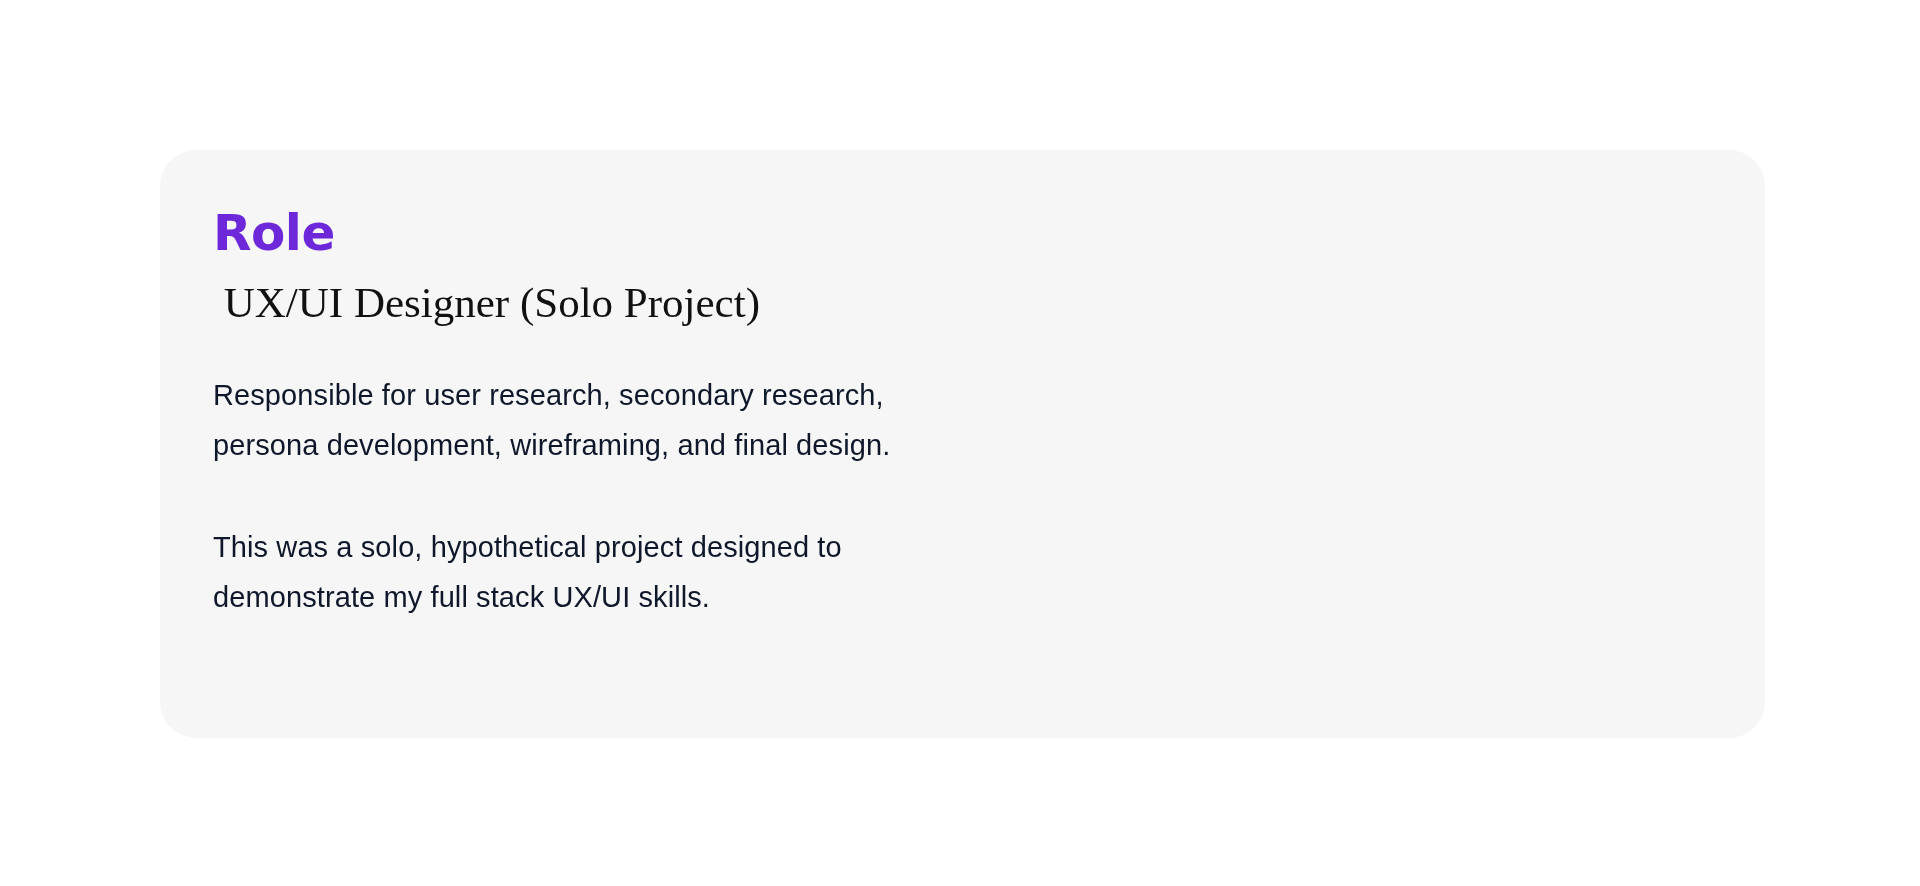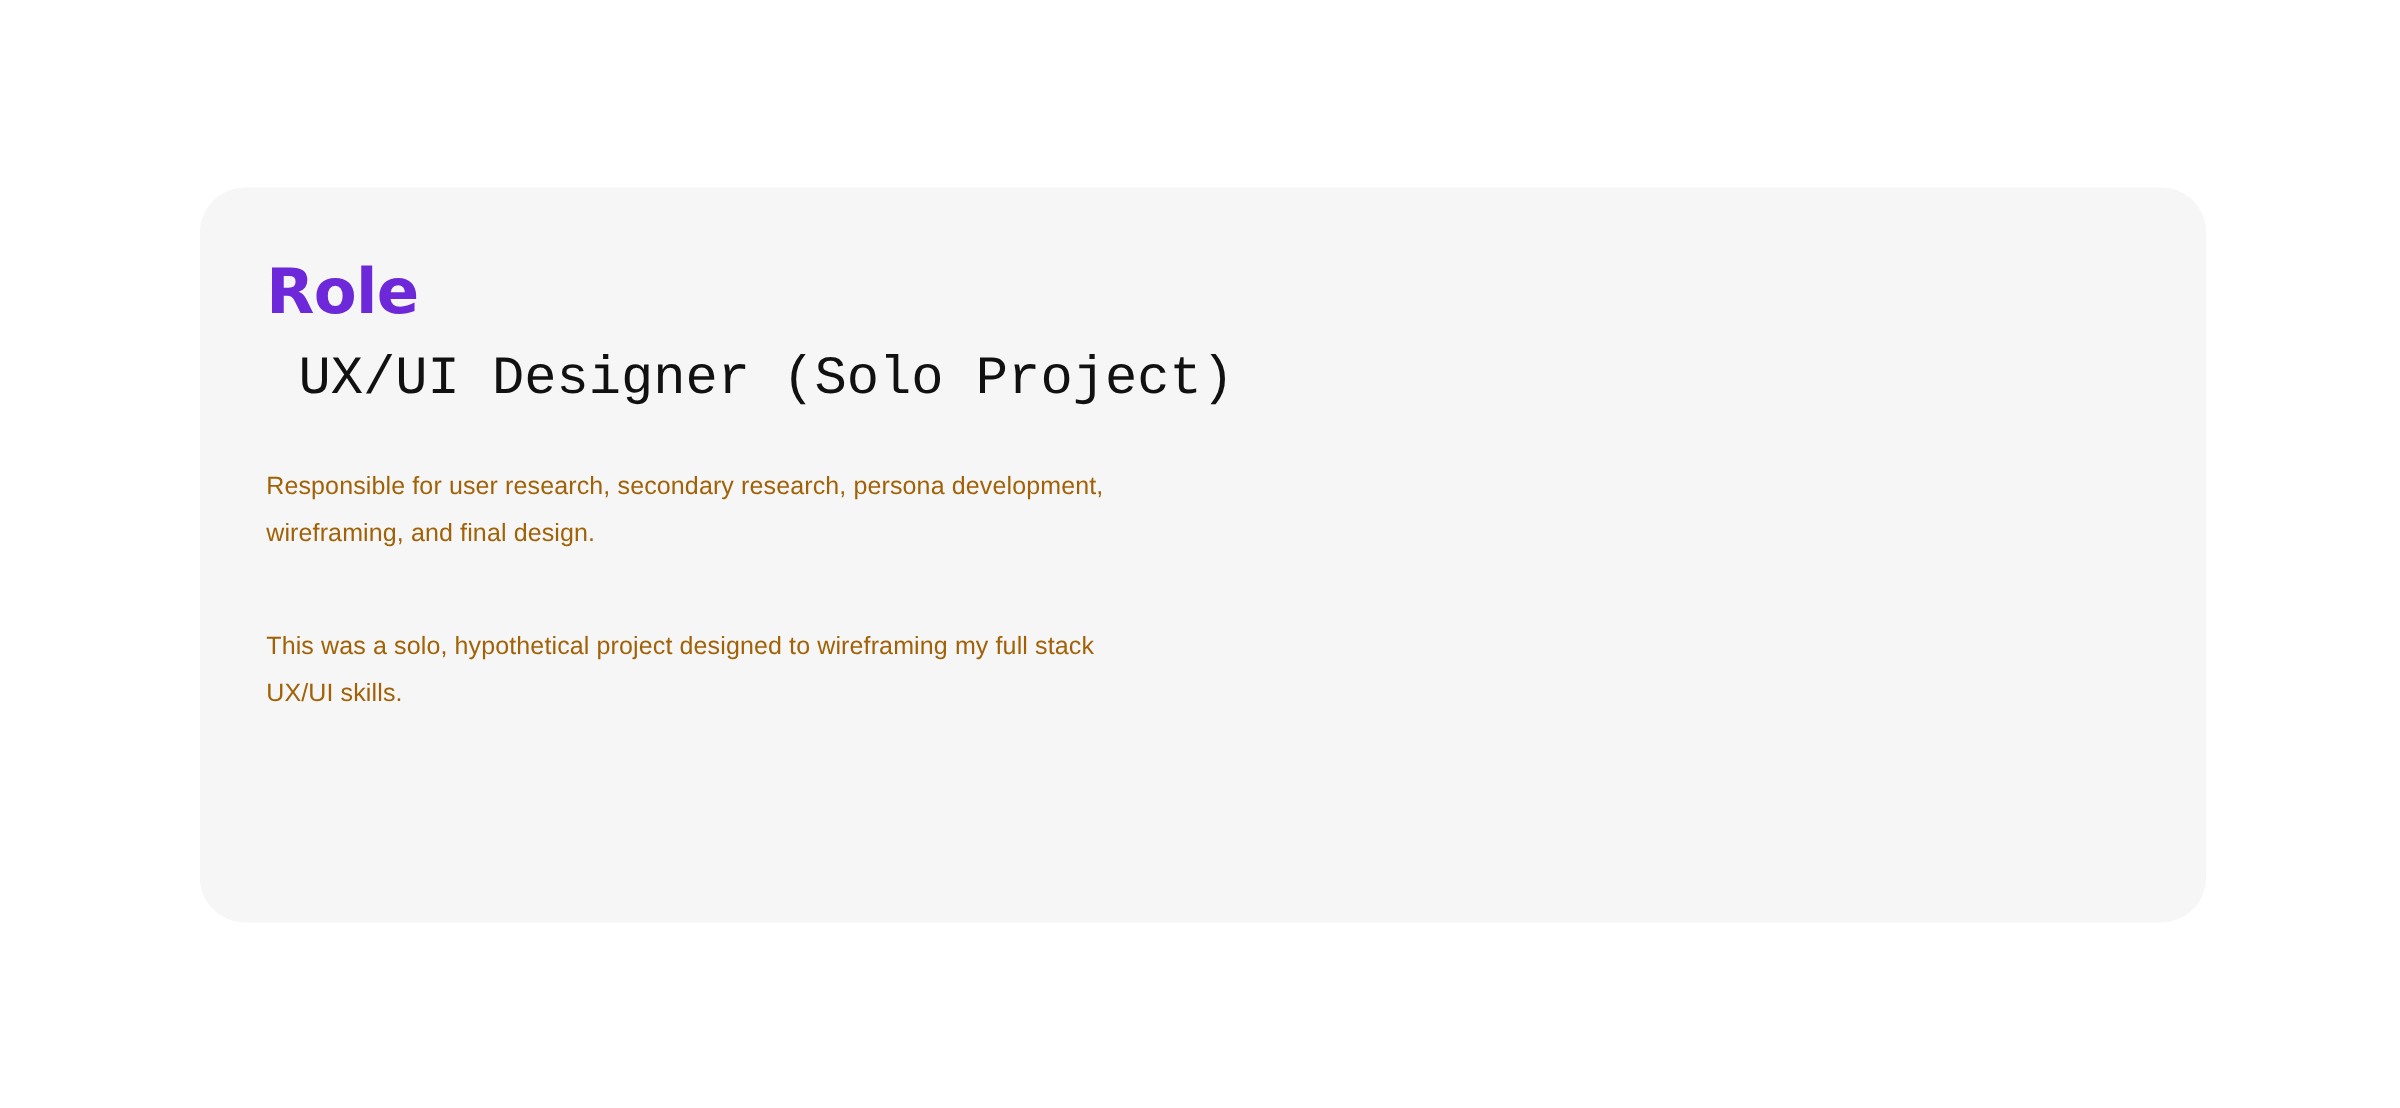--- a/index.html
+++ b/index.html
@@ -45,37 +45,37 @@
     font-size: 50px;
     font-weight: 700;
     line-height: 62px;
     color: #6d28d9;
     letter-spacing: -0.5px;
     margin: 0;
     white-space: pre;
   }
 
   .role-subtitle {
-    font-family: Liberation Mono, monospace;
+    font-family: Liberation Serif, serif;
     font-size: 43px;
     font-weight: 300;
     line-height: 58px;
     color: #111111;
     letter-spacing: 0px;
     margin: 0;
     margin-top: 10px;
     white-space: pre;
   }
 
   .role-body {
     font-family: "Liberation Sans", "DejaVu Sans", sans-serif;
-    font-size: 20px;
+    font-size: 29px;
     font-weight: 300;
-    line-height: 38px;
-    color: #a16207;
+    line-height: 50px;
+    color: #0f172a;
     margin: 0;
     max-width: 720px;
     letter-spacing: 0.1px;
   }
 
   .role-body.first-para {
     margin-top: 38px;
   }
 
   .role-body.second-para {
@@ -89,18 +89,18 @@
 
   <section class="role-card">
     <div class="card-inner">
 
       <h1 class="role-heading">Role</h1>
 
       <p class="role-subtitle"> UX/UI Designer (Solo Project)</p>
 
       <p class="role-body first-para">Responsible for user research, secondary research, persona development, wireframing, and final design.</p>
 
-      <p class="role-body second-para">This was a solo, hypothetical project designed to wireframing my full stack UX/UI skills.</p>
+      <p class="role-body second-para">This was a solo, hypothetical project designed to demonstrate my full stack UX/UI skills.</p>
 
     </div>
   </section>
 
 </div>
 
 </body></html>

